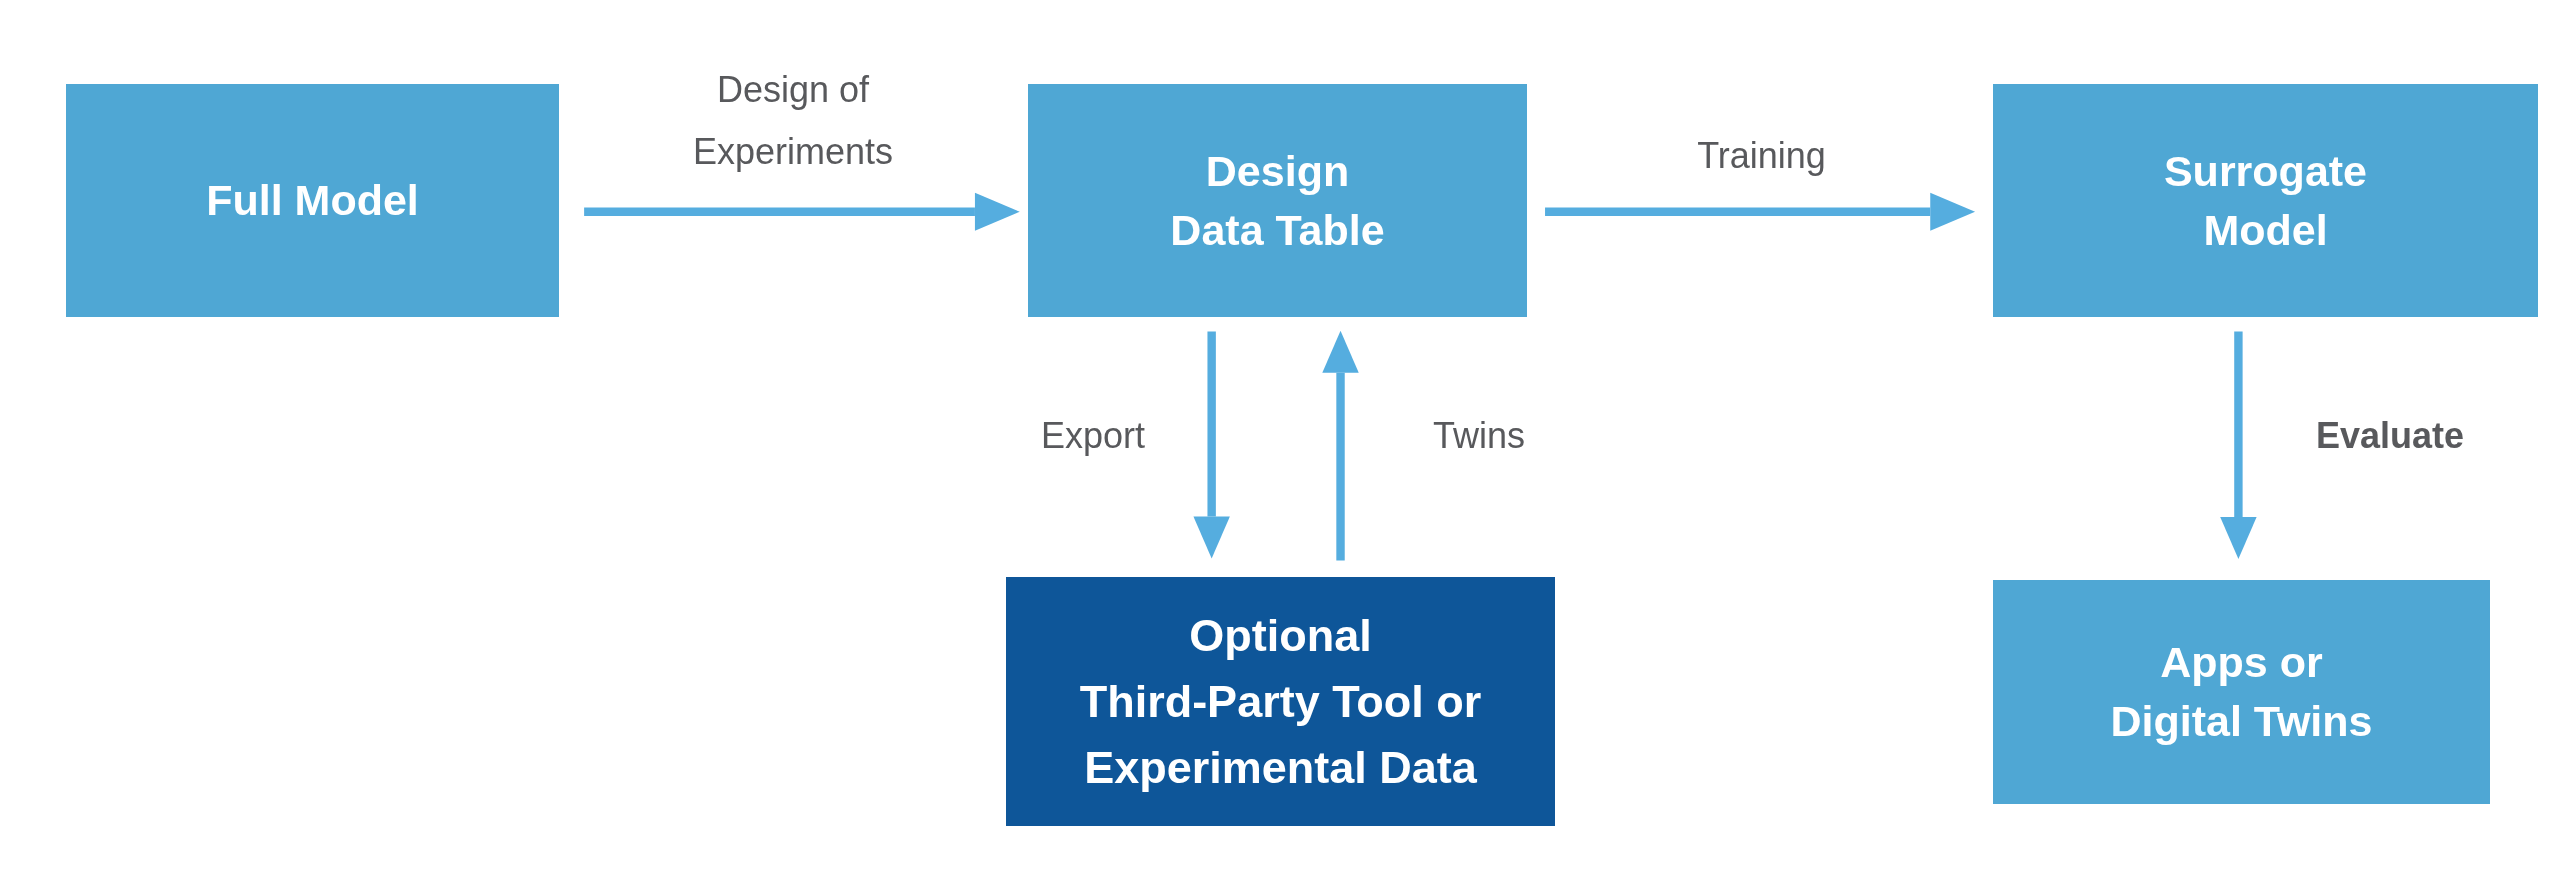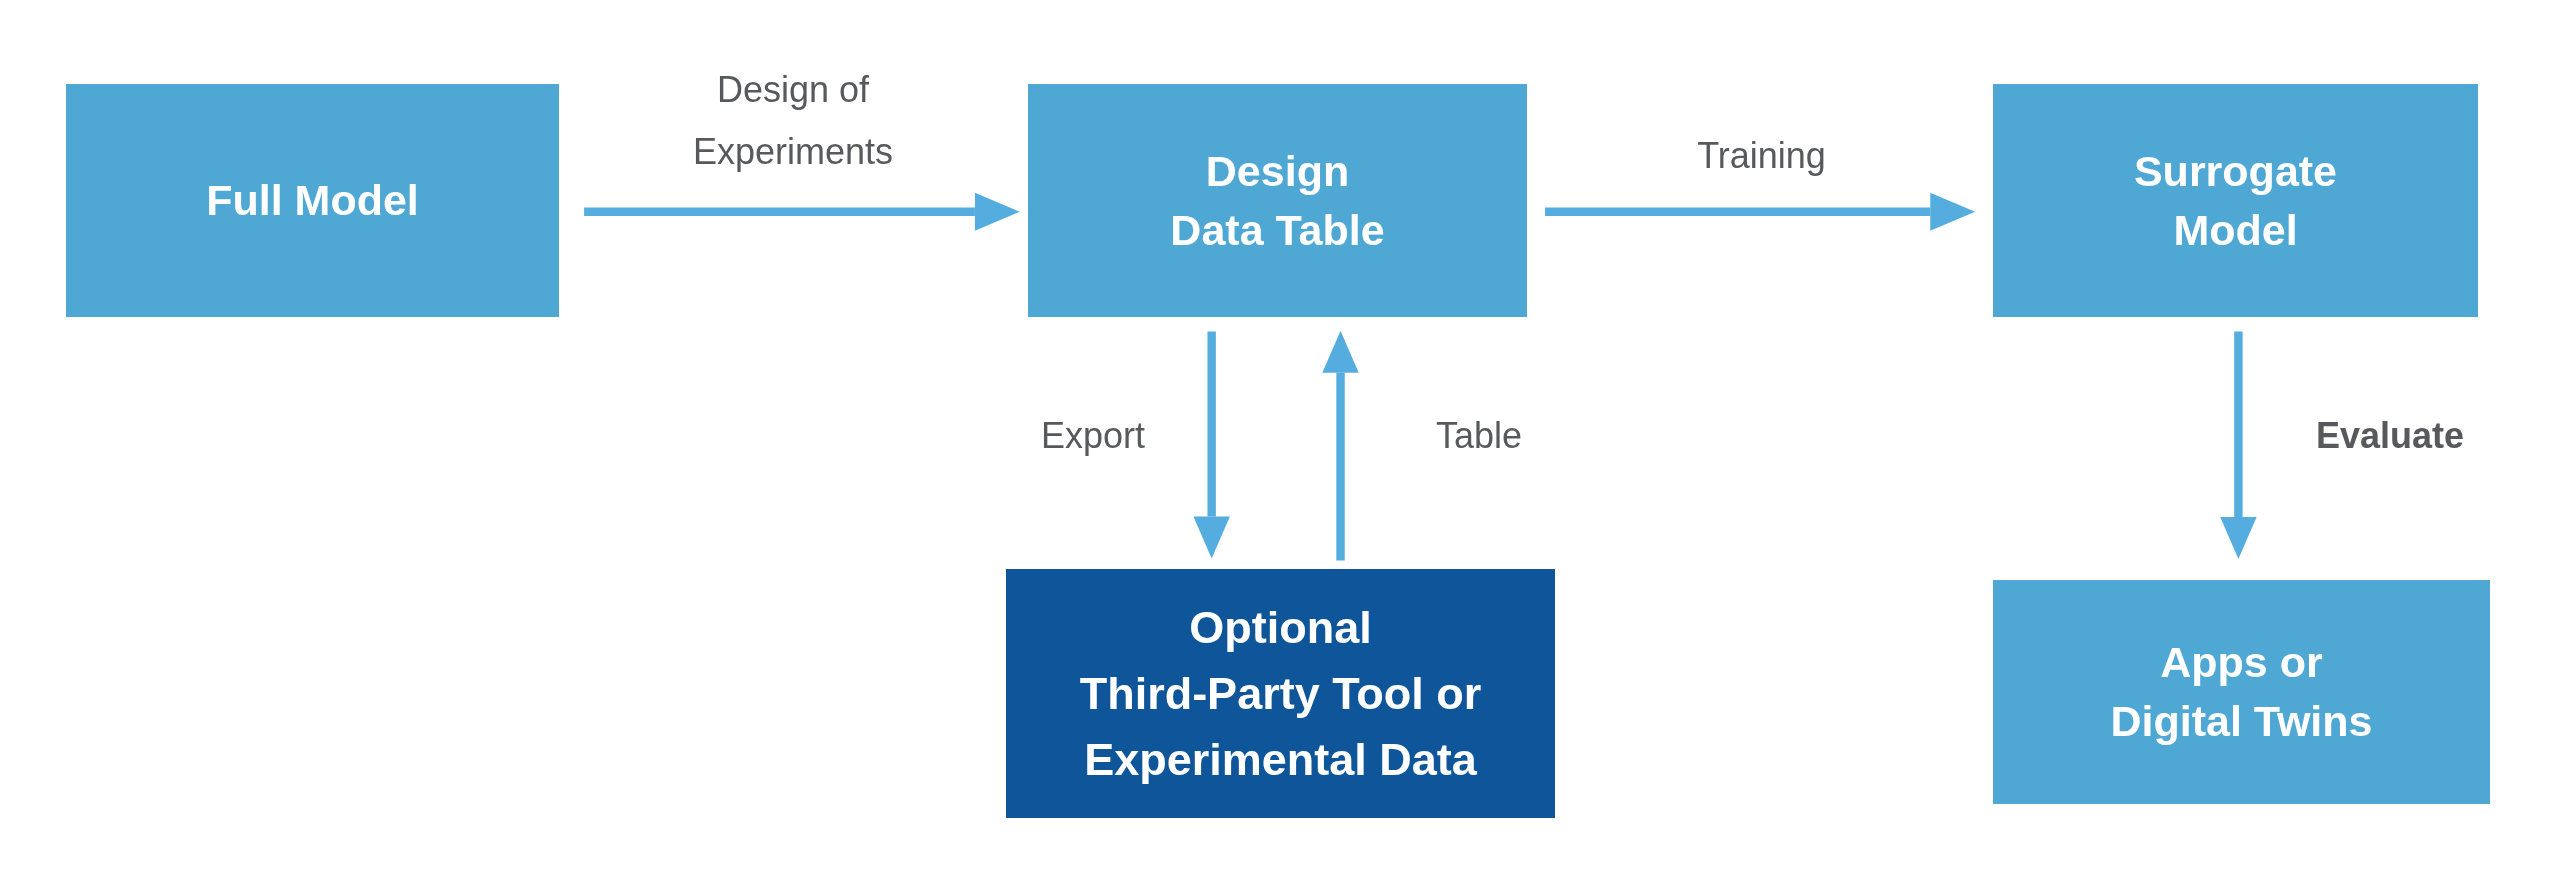--- a/index.html
+++ b/index.html
@@ -25,20 +25,21 @@
   }
   .node.light {
     background: var(--node-light, #4FA7D4);
     font-size: 43px;
     line-height: 59px;
   }
   .node.dark {
     background: var(--node-dark, #0E5699);
     font-size: 45px;
     line-height: 66px;
+    margin-top: 8px;
   }
   .node .line { display: block; }
 
   .edge-label {
     position: absolute;
     color: var(--edge-text, #58595C);
     font-size: 36px;
     line-height: 62px;
     text-align: center;
     font-weight: normal;
@@ -92,21 +93,21 @@
 
   <div class="node light" style="left:66px; top:84px; width:493px; height:233px;">
     <span class="line">Full Model</span>
   </div>
 
   <div class="node light" style="left:1028px; top:84px; width:499px; height:233px;">
     <span class="line">Design</span>
     <span class="line">Data Table</span>
   </div>
 
-  <div class="node light" style="left:1993px; top:84px; width:485px; height:233px;text-align:right;">
+  <div class="node light" style="left:1993px; top:84px; width:545px; height:233px;text-align:right;">
     <span class="line">Surrogate</span>
     <span class="line">Model</span>
   </div>
 
   <div class="node dark" style="left:1006px; top:569px; width:549px; height:249px;">
     <span class="line">Optional</span>
     <span class="line">Third-Party Tool or</span>
     <span class="line">Experimental Data</span>
   </div>
 
@@ -122,21 +123,21 @@
 
   <div class="edge-label" style="left:1541px; top:125px; width:441px;">
     <span class="line">Training</span>
   </div>
 
   <div class="edge-label" style="left:953px; top:405px; width:280px;">
     <span class="line">Export</span>
   </div>
 
   <div class="edge-label" style="left:1339px; top:405px; width:280px;">
-    <span class="line">Table</span>
+    <span class="line">Twins</span>
   </div>
 
   <div class="edge-label" style="left:2250px; top:405px; width:280px;font-weight:bold;">
     <span class="line">Evaluate</span>
   </div>
 
 </div>
 
 
 </body></html>

